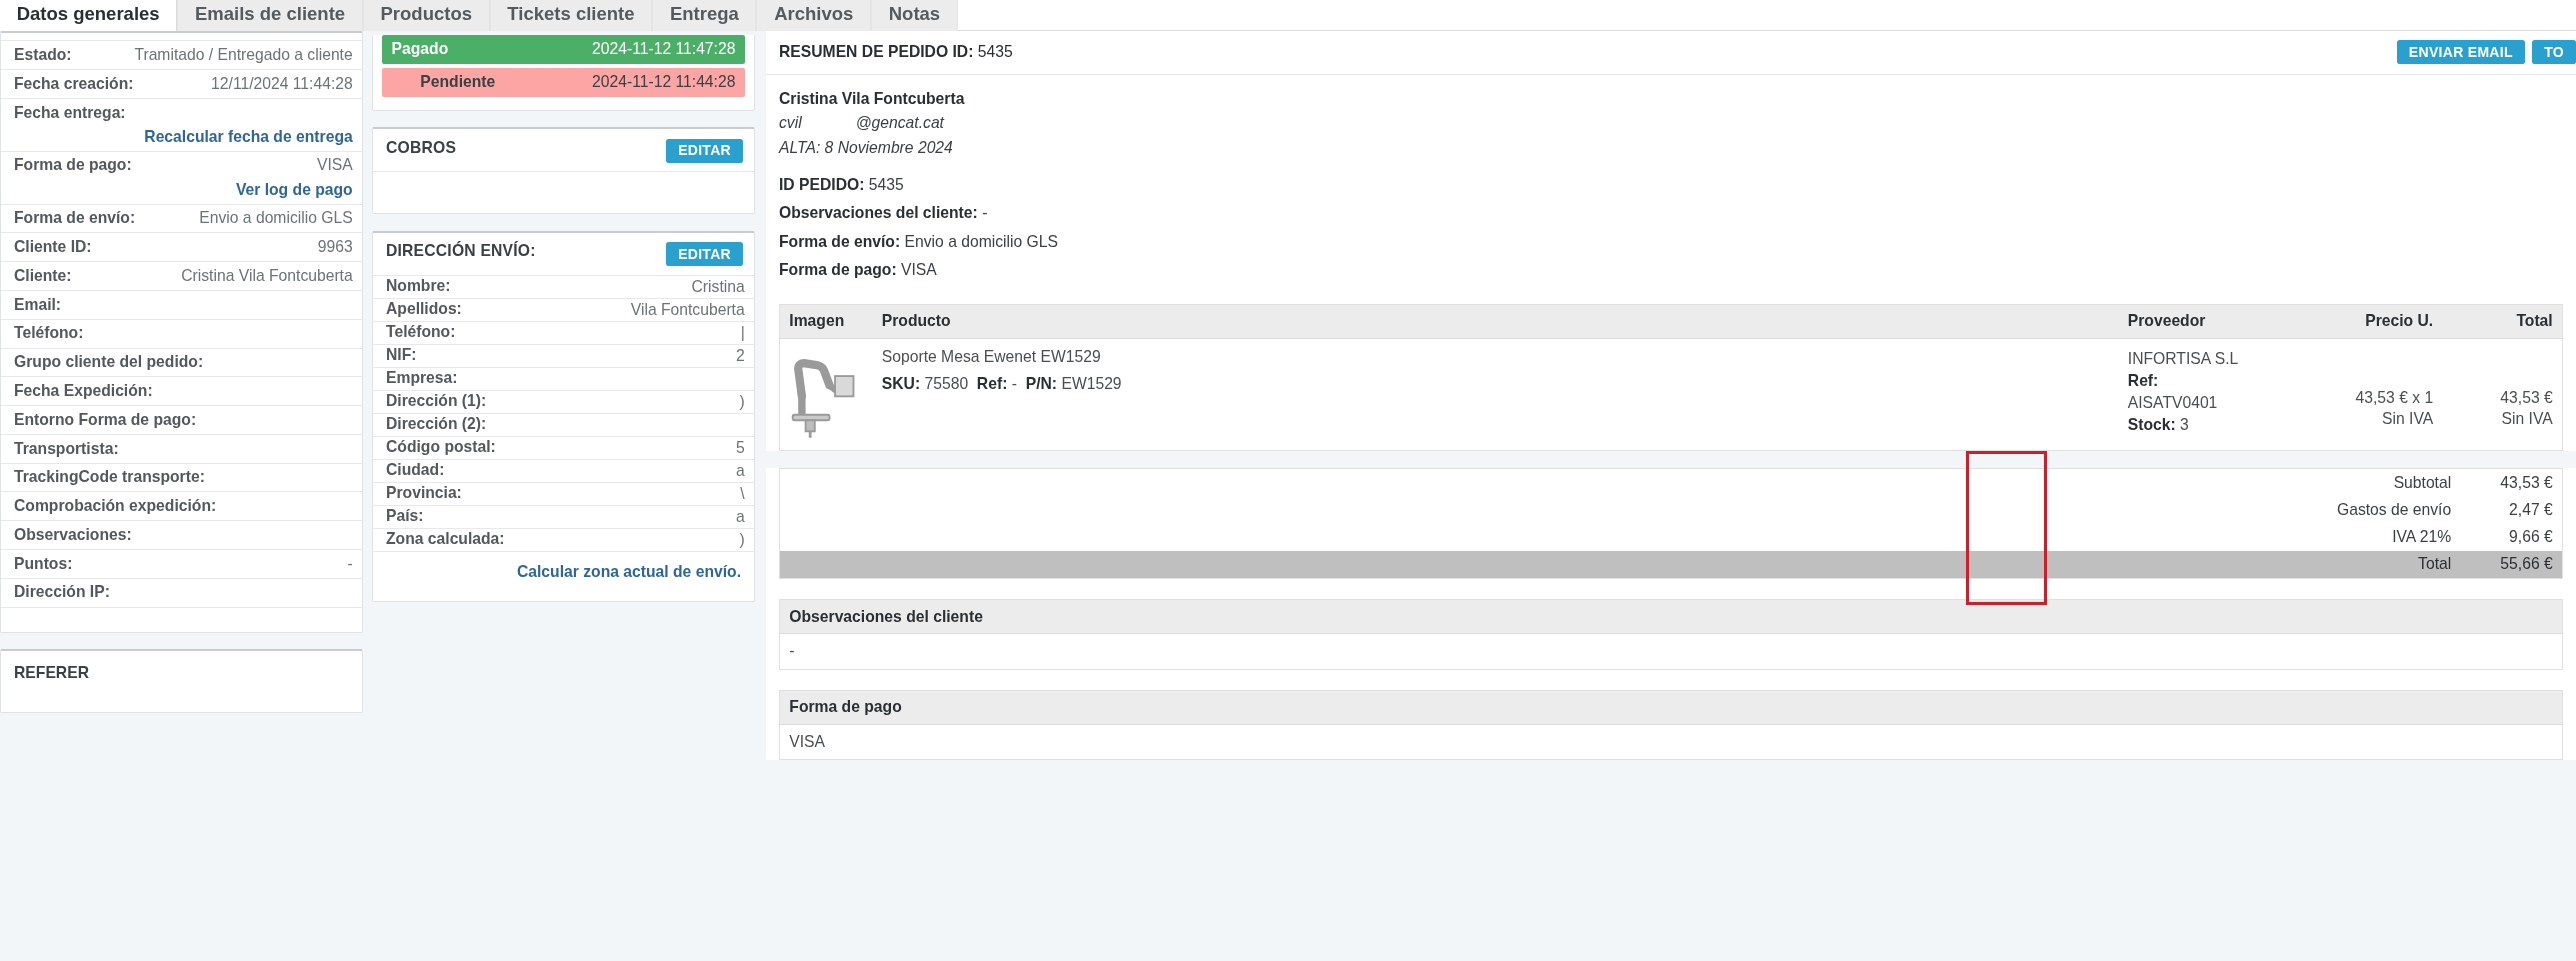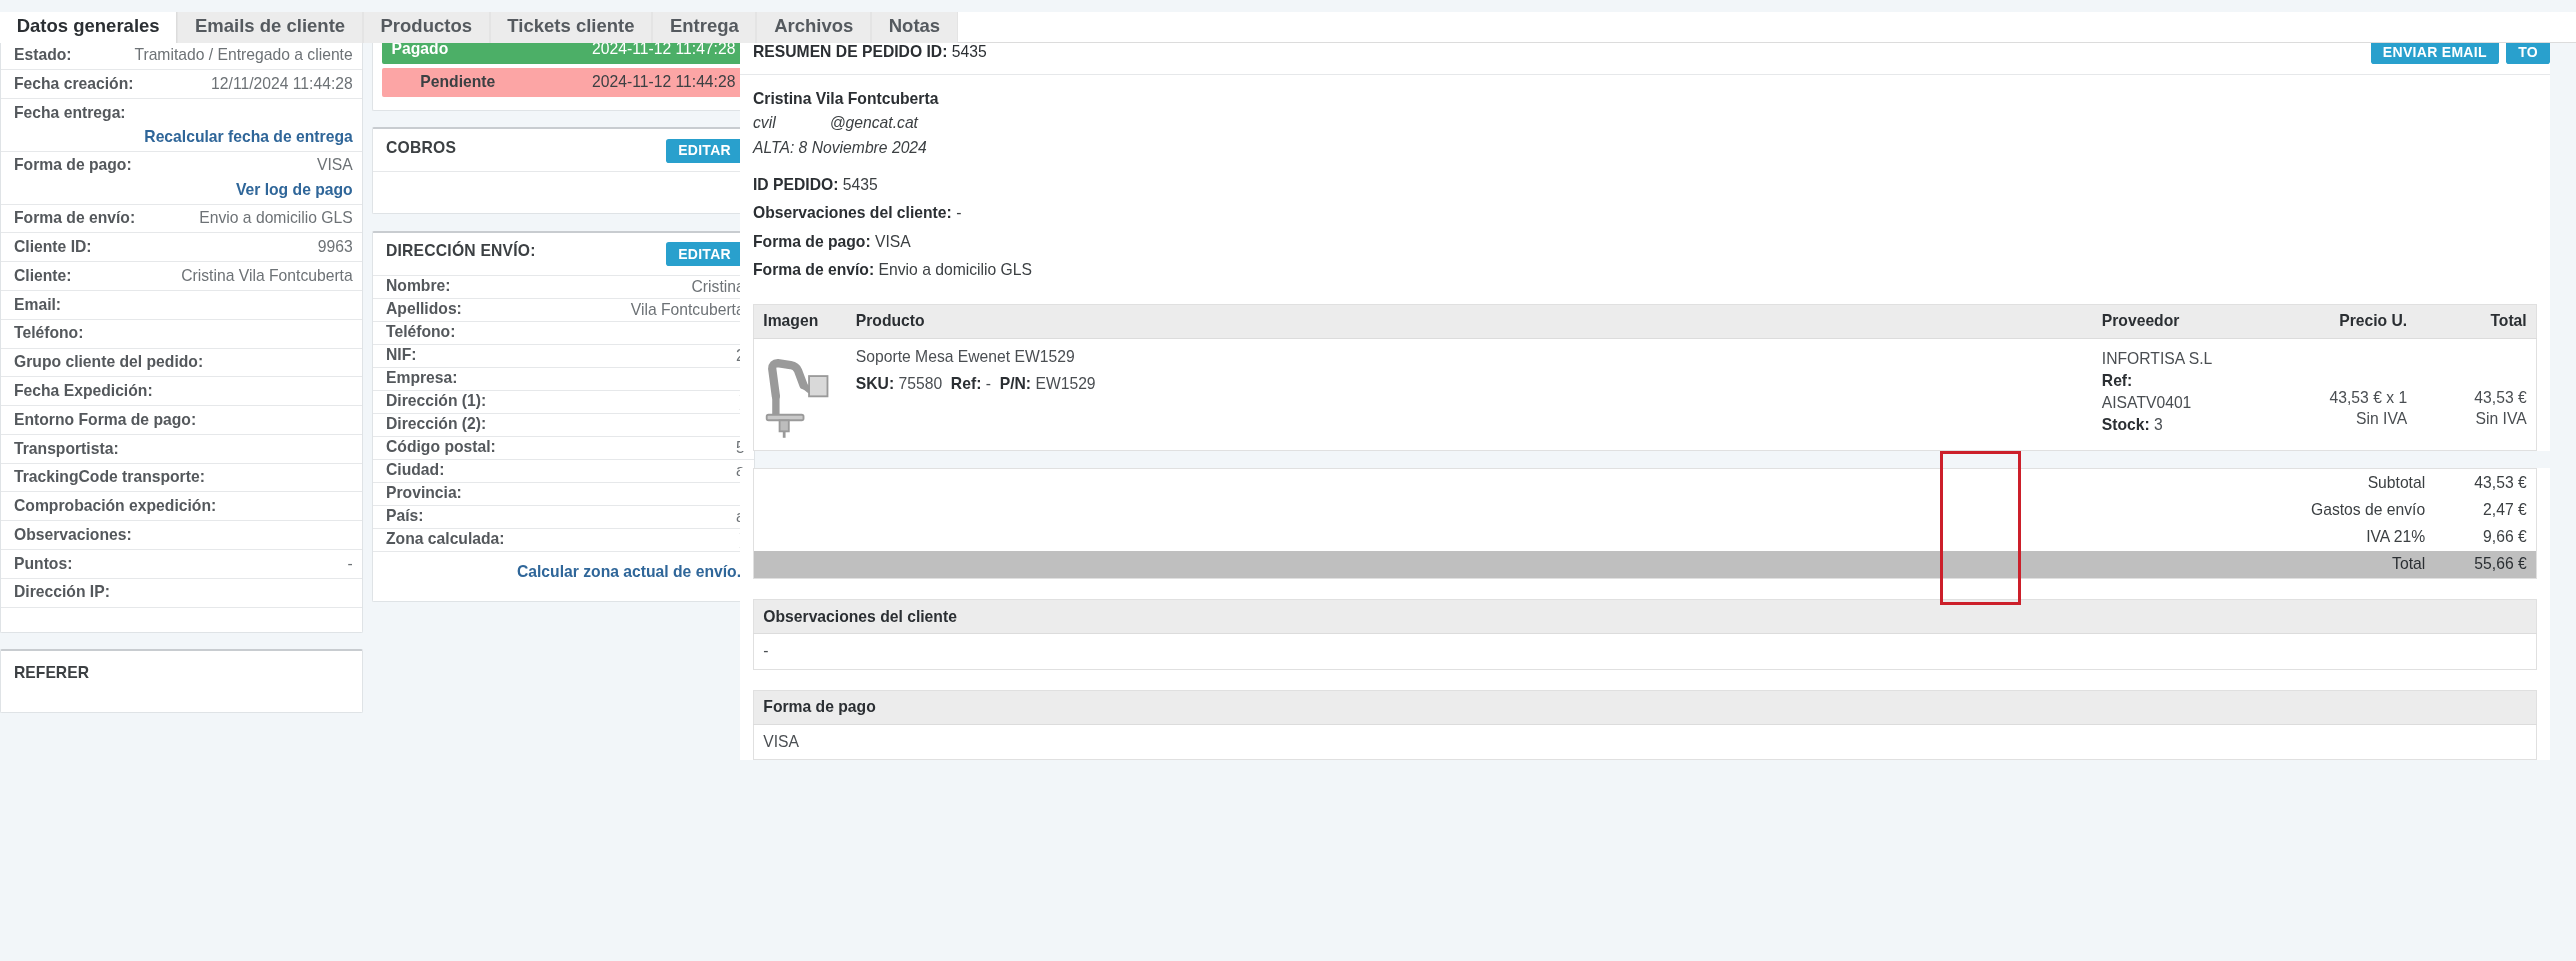--- a/index.html
+++ b/index.html
@@ -7,21 +7,21 @@
     margin: 0; padding: 0;
     width: 2576px; height: 962px;
     overflow: hidden;
     background: #f2f6f9;
     font-family: "Liberation Sans", sans-serif;
     -webkit-font-smoothing: antialiased;
   }
 
   
   .tabbar {
-    position: absolute; top: 12px; left: 0; width: 2576px; height: 31px;
+    position: absolute; top: 0; left: 0; width: 2576px; height: 31px;
     background: #ffffff;
     border-bottom: 0.9px solid #dcdcdc;
     z-index: 40;
   }
   .tabbar-inner { display: flex; align-items: flex-end; height: 31px; }
   .tab {
     font-size: 18.5px; font-weight: 700; color: #555a5f;
     padding: 3.7px 16.7px 6.5px 16.7px;
     background: #ececec;
     border-left: 0.9px solid #e4e4e4;
@@ -31,21 +31,21 @@
   }
   .tab.active {
     background: #ffffff; color: #2b2f33;
     border-left: none; border-right: 0.9px solid #dcdcdc;
   }
 
   
   .col { position: absolute; top: 31px; }
   .col-left   { left: 0px;    width: 363px; }
   .col-mid    { left: 372px;  width: 383px; }
-  .col-right  { left: 740px;  width: 1810px; }
+  .col-right  { left: 766px;  width: 1810px; }
 
   .card {
     background: #ffffff;
     border: 0.9px solid #dfe3e6;
     border-top: 2.8px solid #c8ccd0;
     border-radius: 1.9px;
     margin-bottom: 16.7px;
   }
 
   
@@ -377,22 +377,22 @@
       <div class="cust-line">
         <span>cvil</span><span class="redact"></span><span>@gencat.cat</span>
       </div>
       <div class="cust-line">ALTA: 8 Noviembre 2024</div>
     </div>
 
     <div class="meta-block" style="background:#fff;">
       <div id="meta-lines">
           <div class="meta-line"><b>ID PEDIDO:</b> <span>5435</span></div>
           <div class="meta-line"><b>Observaciones del cliente:</b> <span>-</span></div>
+          <div class="meta-line"><b>Forma de envío:</b> <span>Envio a domicilio GLS</span></div>
           <div class="meta-line"><b>Forma de pago:</b> <span>VISA</span></div>
-          <div class="meta-line"><b>Forma de envío:</b> <span>Envio a domicilio GLS</span></div>
         </div>
     </div>
 
     <div style="background:#fff;padding:0 13px 0 13px;">
       <table class="ptable">
         <thead>
           <tr id="ptable-head-row">
               <th style="width: 93px;">Imagen</th>
               <th>Producto</th>
               <th style="width: 167px;">Proveedor</th>

